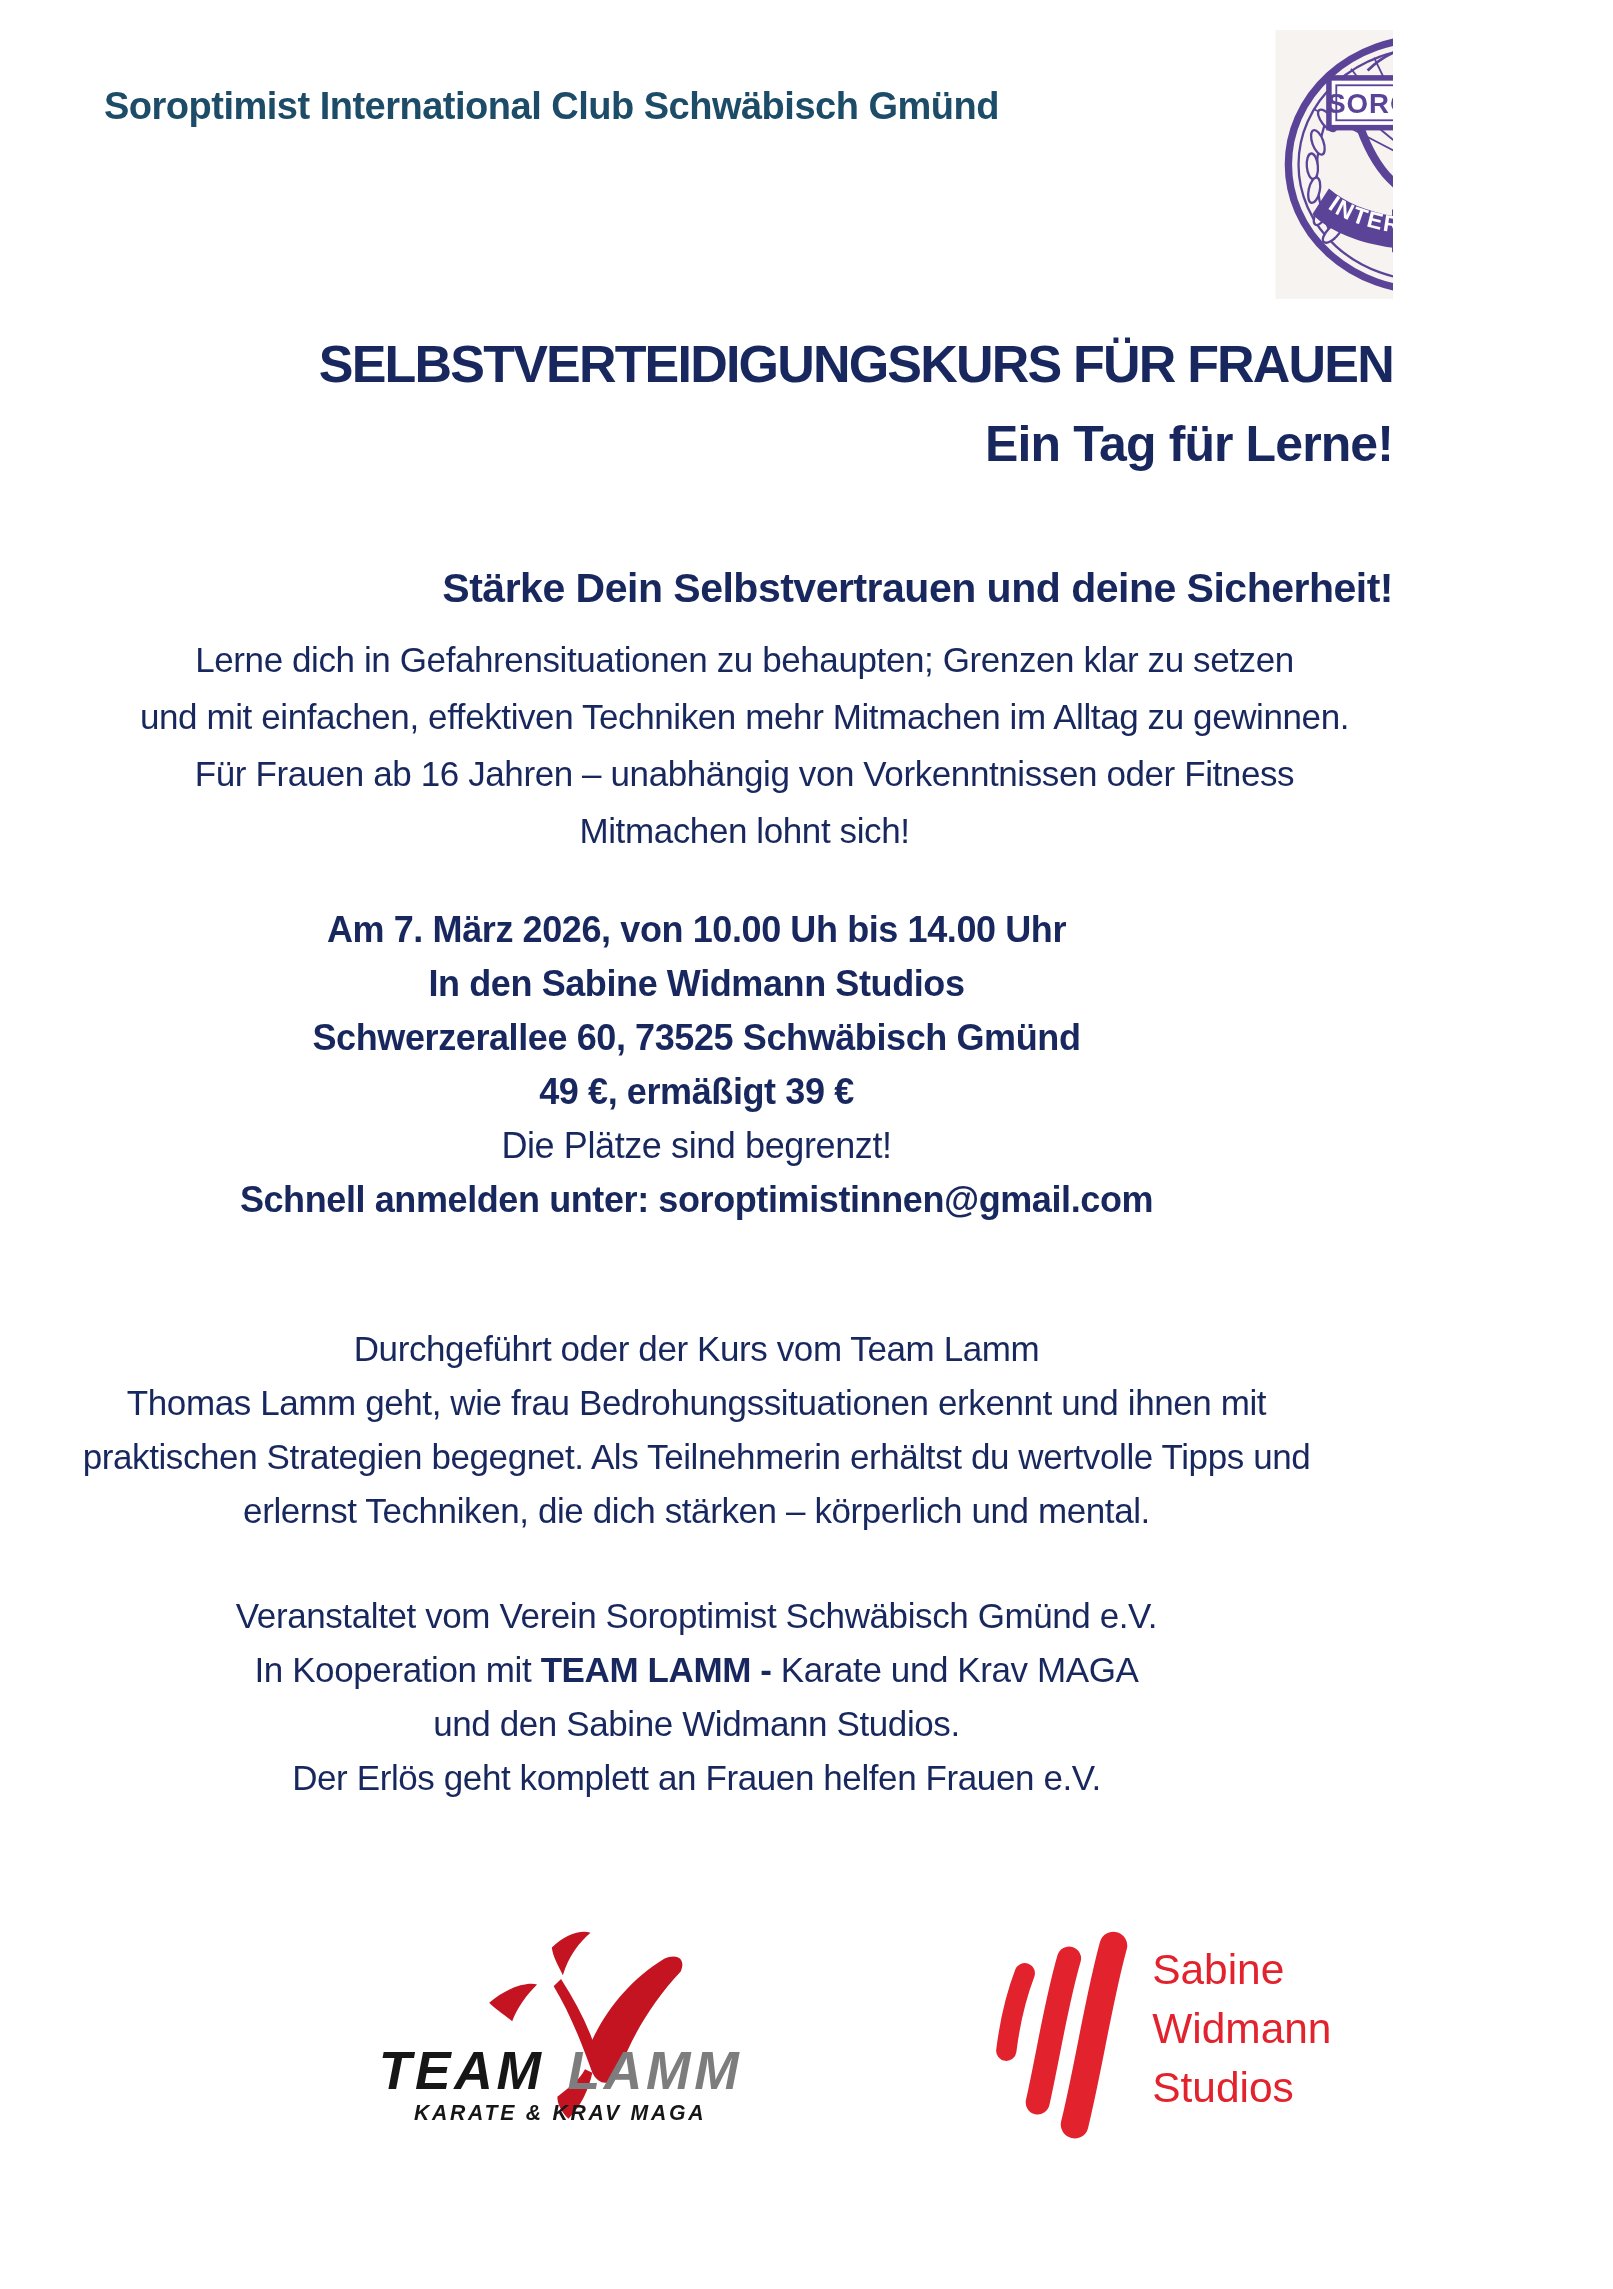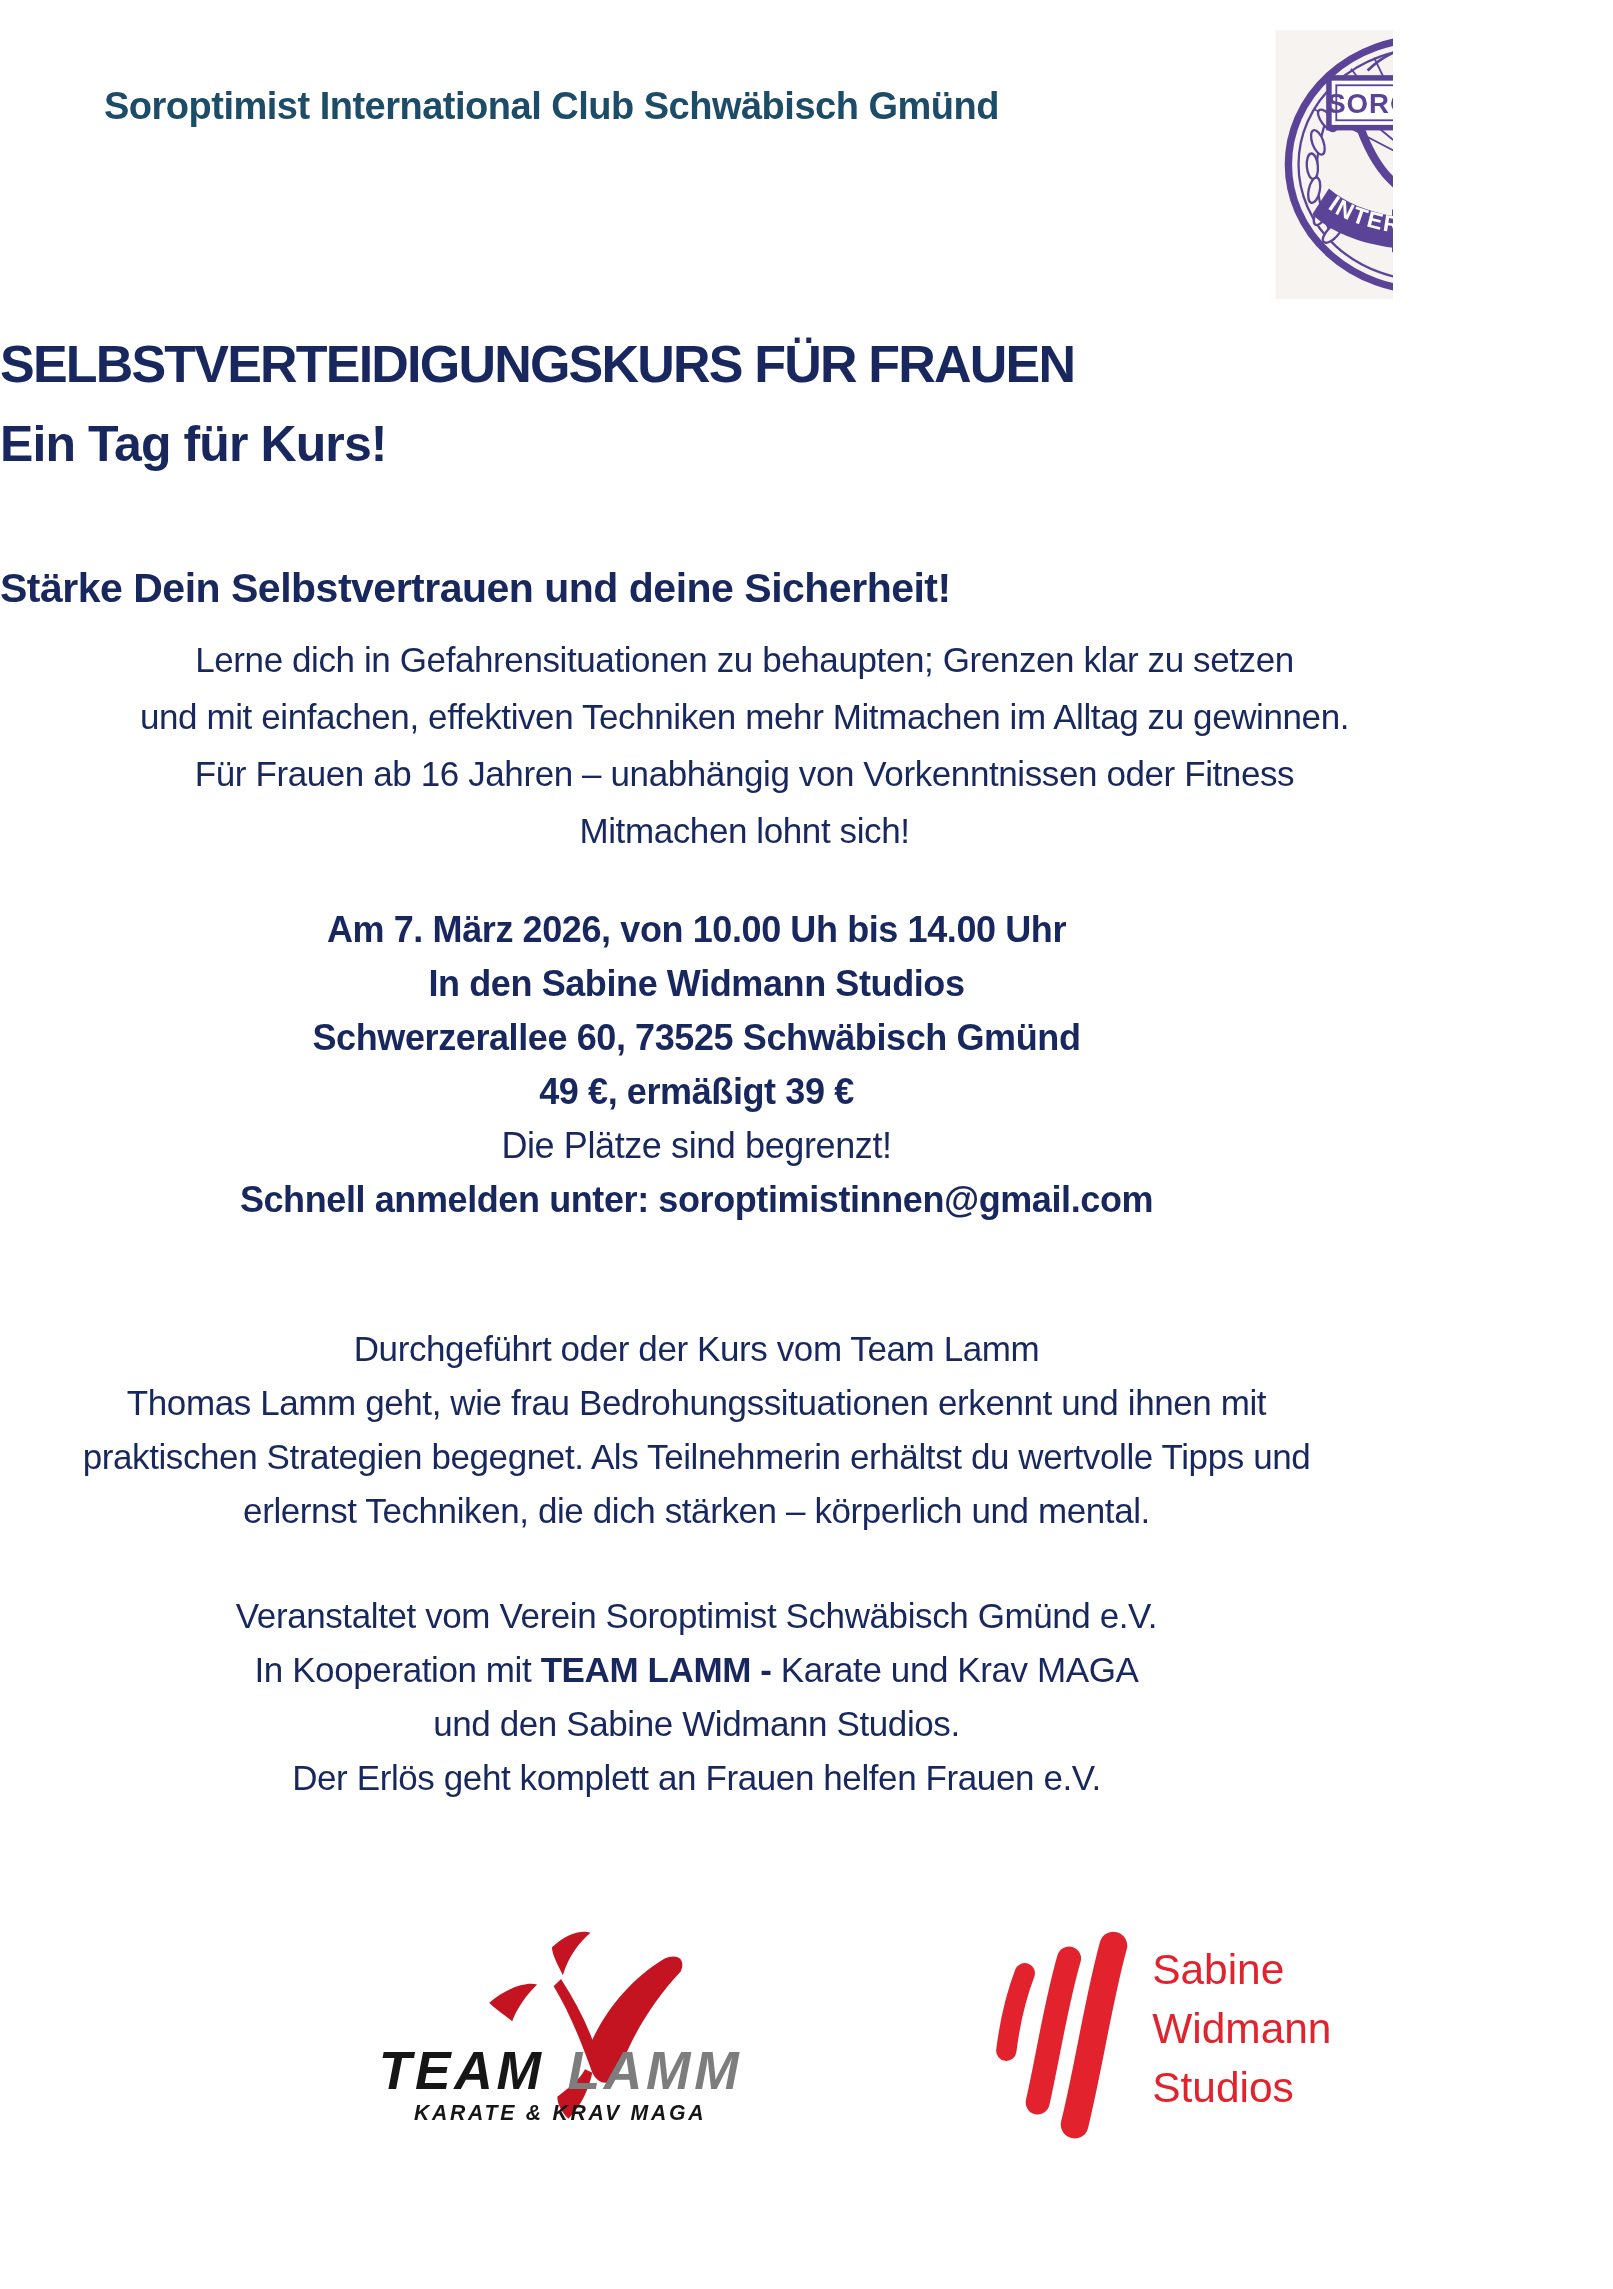--- a/index.html
+++ b/index.html
@@ -16,21 +16,21 @@
     white-space:nowrap;
   }
   .tagline {
     position:absolute; left:100px; top:146px;
     background:#ffff00; color:#141414;
     font-size:40px; letter-spacing:-0.3px;
     padding:9.2px 13px 12px 7.4px; white-space:nowrap;
   }
   .soro-logo { position:absolute; left:1275px; top:30px; width:305px; height:269px; }
   
-  .cline { position:absolute; left:0; width:100%; text-align:left; white-space:nowrap; }
+  .cline { position:absolute; left:0; width:100%; text-align:right; white-space:nowrap; }
   .title-main { top:334px; font-size:52px; font-weight:bold; letter-spacing:-1.8px; }
   .title-sub  { top:415px; font-size:50px; font-weight:bold; letter-spacing:-0.9px; }
   .intro-head { top:565px; font-size:41px; font-weight:bold; letter-spacing:-0.5px; }
   .para { position:absolute; left:0; width:100%; text-align:center; }
   .para div { height:57px; line-height:57px; font-size:35px; letter-spacing:-0.4px; white-space:nowrap; }
   .intro-body { top:631px;margin-left:48px; }
   .details { top:903px;text-align:center; }
   .details div { height:54px; line-height:54px; font-size:36px; font-weight:bold; }
   .details div.reg { font-weight:normal; }
   .course { top:1322px; }
@@ -114,21 +114,21 @@
     <g>
       <path d="M40,200 C92,252 238,252 290,200 L272,172 C222,216 108,216 58,172 Z" fill="#5b4498"></path>
       <path id="soroarc" d="M55,192 C105,232 225,232 275,192" fill="none"></path>
       <text font-size="25" font-weight="bold" fill="#ffffff" letter-spacing="2">
         <textPath href="#soroarc" startOffset="50%" text-anchor="middle">INTERNATIONAL</textPath>
       </text>
     </g>
   </svg>
 
   <div class="cline title-main">SELBSTVERTEIDIGUNGSKURS FÜR FRAUEN</div>
-  <div class="cline title-sub">Ein Tag für Kurs!</div>
+  <div class="cline title-sub">Ein Tag für Lerne!</div>
 
   <div class="cline intro-head">Stärke Dein Selbstvertrauen und deine Sicherheit!</div>
   <div class="para intro-body">
     <div>Lerne dich in Gefahrensituationen zu behaupten; Grenzen klar zu setzen</div>
     <div>und mit einfachen, effektiven Techniken mehr Mitmachen im Alltag zu gewinnen.</div>
     <div>Für Frauen ab 16 Jahren – unabhängig von Vorkenntnissen oder Fitness</div>
     <div>Mitmachen lohnt sich!</div>
   </div>
 
   <div class="para details">

